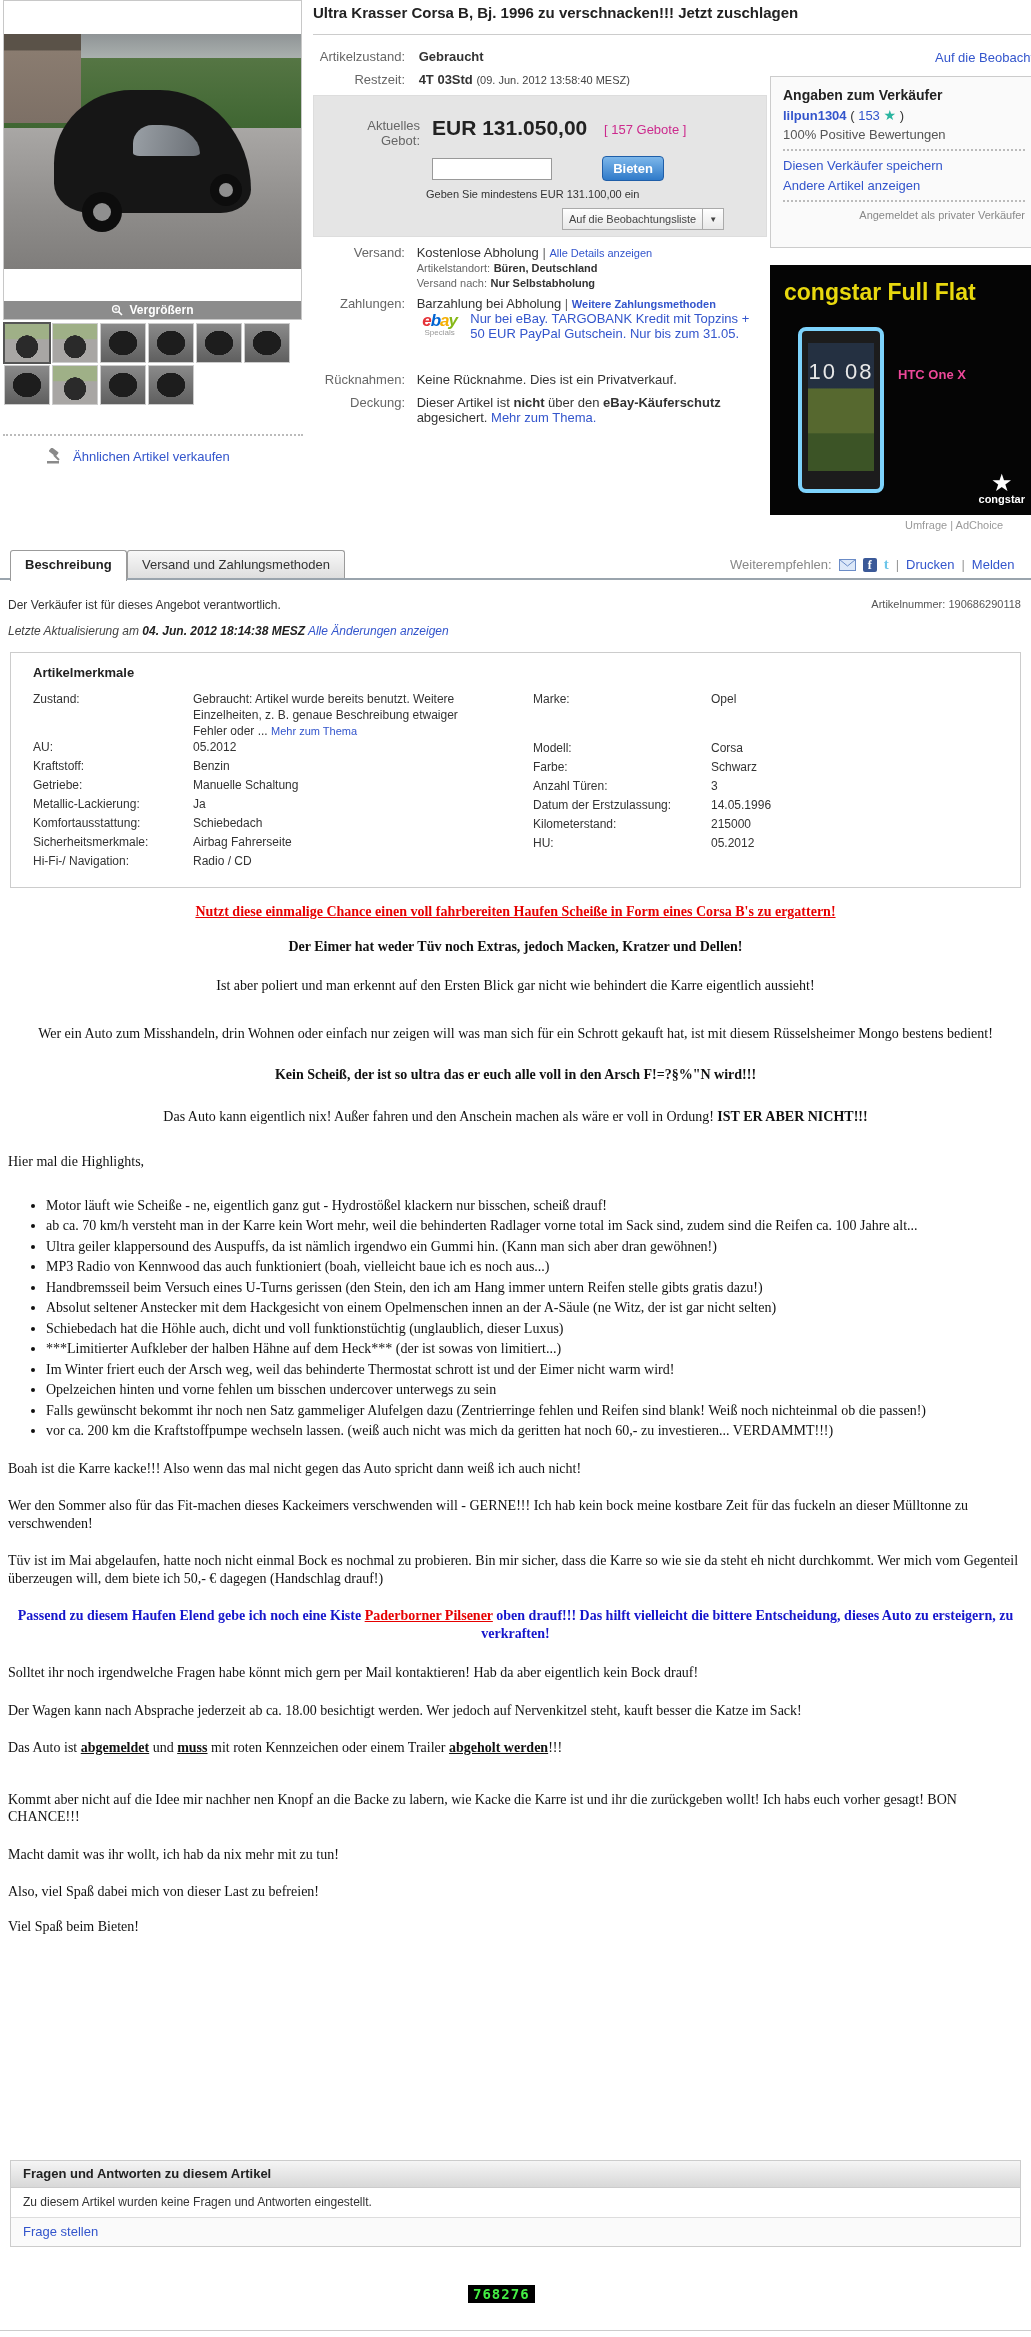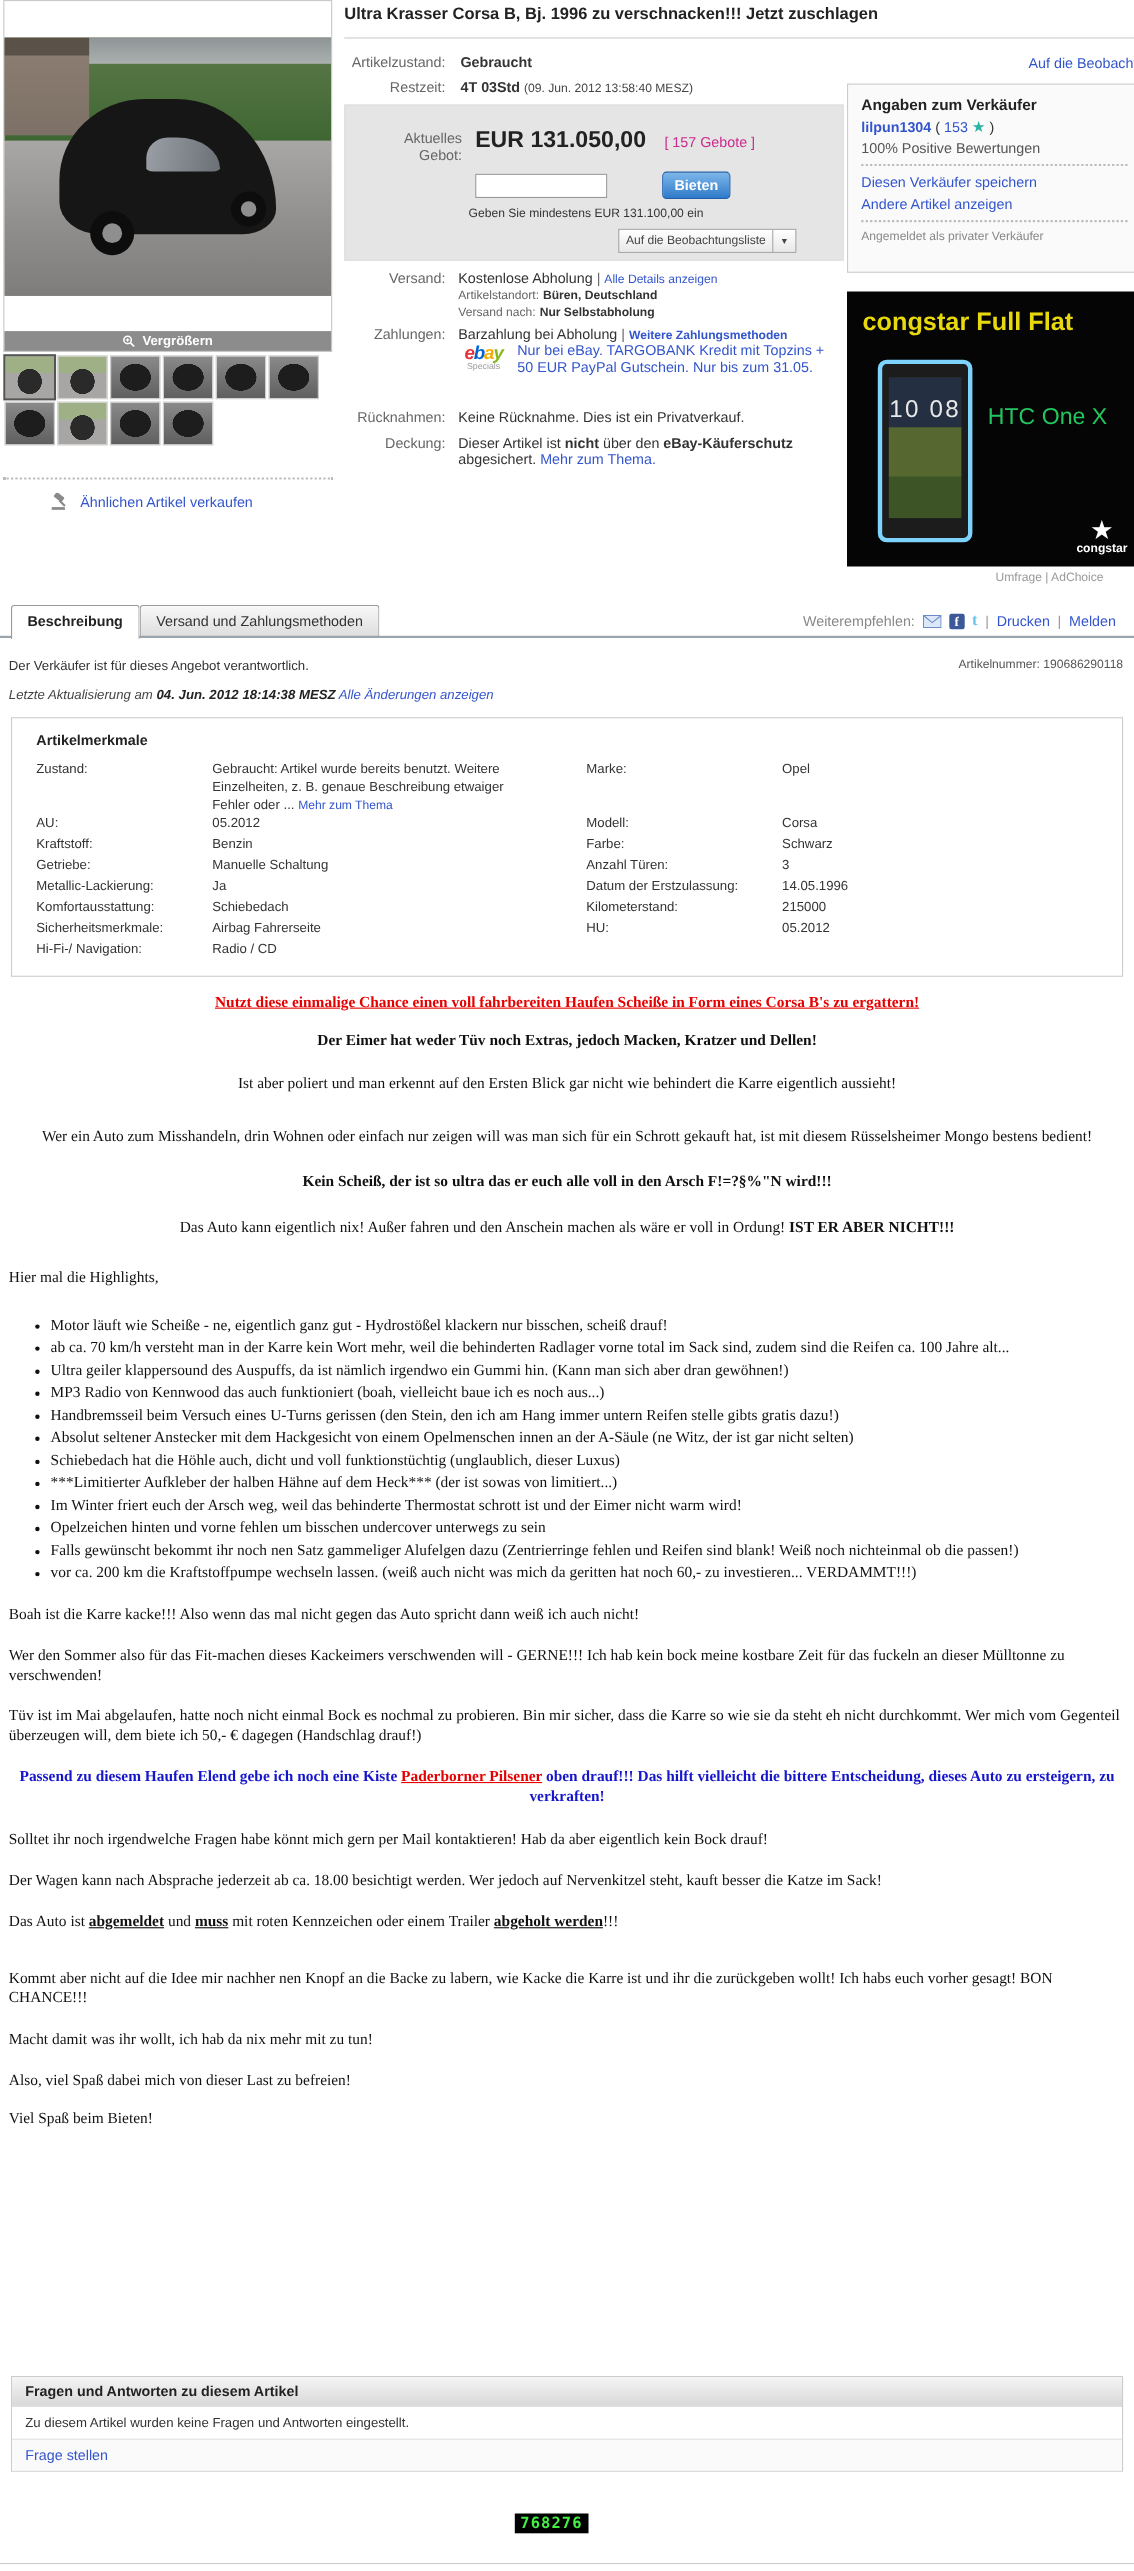--- a/index.html
+++ b/index.html
@@ -58,21 +58,21 @@
 
   
   .seller-box{left:770px;top:76px;width:268px;height:172px;background:#fafafa;border:1px solid #ccc;padding:10px 12px;box-sizing:border-box;}
   .seller-box .dotted{margin:7px 0;}
   .star{color:#2ab5a0;font-size:14px;}
   .ad{left:770px;top:265px;width:261px;height:250px;background:#050505;overflow:hidden;cursor:pointer;}
   .ad-head{position:absolute;left:14px;top:14px;font-size:23px;font-weight:bold;color:#e8d80e;font-family:"Liberation Sans",sans-serif;}
   .ad-phone{position:absolute;left:28px;top:62px;width:78px;height:158px;background:#1c1c1c;border:4px solid #7dd3fc;border-radius:8px;}
   .ad-screen{position:absolute;left:6px;top:12px;width:66px;height:128px;background:linear-gradient(#243041 35%,#56682f 36% 70%,#3c5426 71%);}
   .ad-clock{position:absolute;left:0;top:16px;width:100%;text-align:center;color:#e8e8e8;font-size:22px;letter-spacing:2px;}
-  .ad-prod{position:absolute;left:128px;top:102px;color:#22c55e;font-size:21px;font-weight:normal;}
+  .ad-prod{position:absolute;left:128px;top:102px;color:#ec4899;font-size:13px;font-weight:bold;}
   .ad-brand{position:absolute;right:6px;bottom:10px;text-align:center;color:#fff;}
   .ad-brand .logo{font-size:24px;line-height:20px;}
   .ad-brand .txt{font-size:11px;font-weight:bold;}
   .ad-below{left:905px;top:519px;white-space:nowrap;color:#999;font-size:11px;}
 
   
   .tabline{left:0;top:578px;width:1031px;border-top:2px solid #9aa4ad;}
   .tab{position:absolute;top:550px;height:28px;line-height:28px;padding:0 14px;border:1px solid #9b9b9b;border-bottom:none;
        border-radius:3px 3px 0 0;font-size:13px;cursor:pointer;}
   .tab.active{left:10px;background:#fff;font-weight:bold;z-index:2;height:30px;color:#222;}
@@ -240,21 +240,21 @@
     <div style="margin-top:4px;">
       <span class="link b">lilpun1304</span>
       <span>( </span><span class="link">153</span>
       <span class="star">★</span><span> )</span>
     </div>
     <div style="margin-top:4px;color:#555;">100% Positive Bewertungen</div>
     <div class="dotted"></div>
     <div class="link" style="margin-top:2px;">Diesen Verkäufer speichern</div>
     <div class="link" style="margin-top:5px;">Andere Artikel anzeigen</div>
     <div class="dotted"></div>
-    <div class="sm" style="color:#888;margin-top:2px;">Angemeldet als privater Verkäufer</div>
+    <div class="sm" style="color:#888;margin-top:2px;text-align:right;">Angemeldet als privater Verkäufer</div>
   </div>
 
   <div class="abs ad">
     <div class="ad-head">congstar Full Flat</div>
     <div class="ad-phone">
       <div class="ad-screen">
           <div class="ad-clock">10 08</div>
         </div>
     </div>
     <div class="ad-prod">HTC One X</div>

